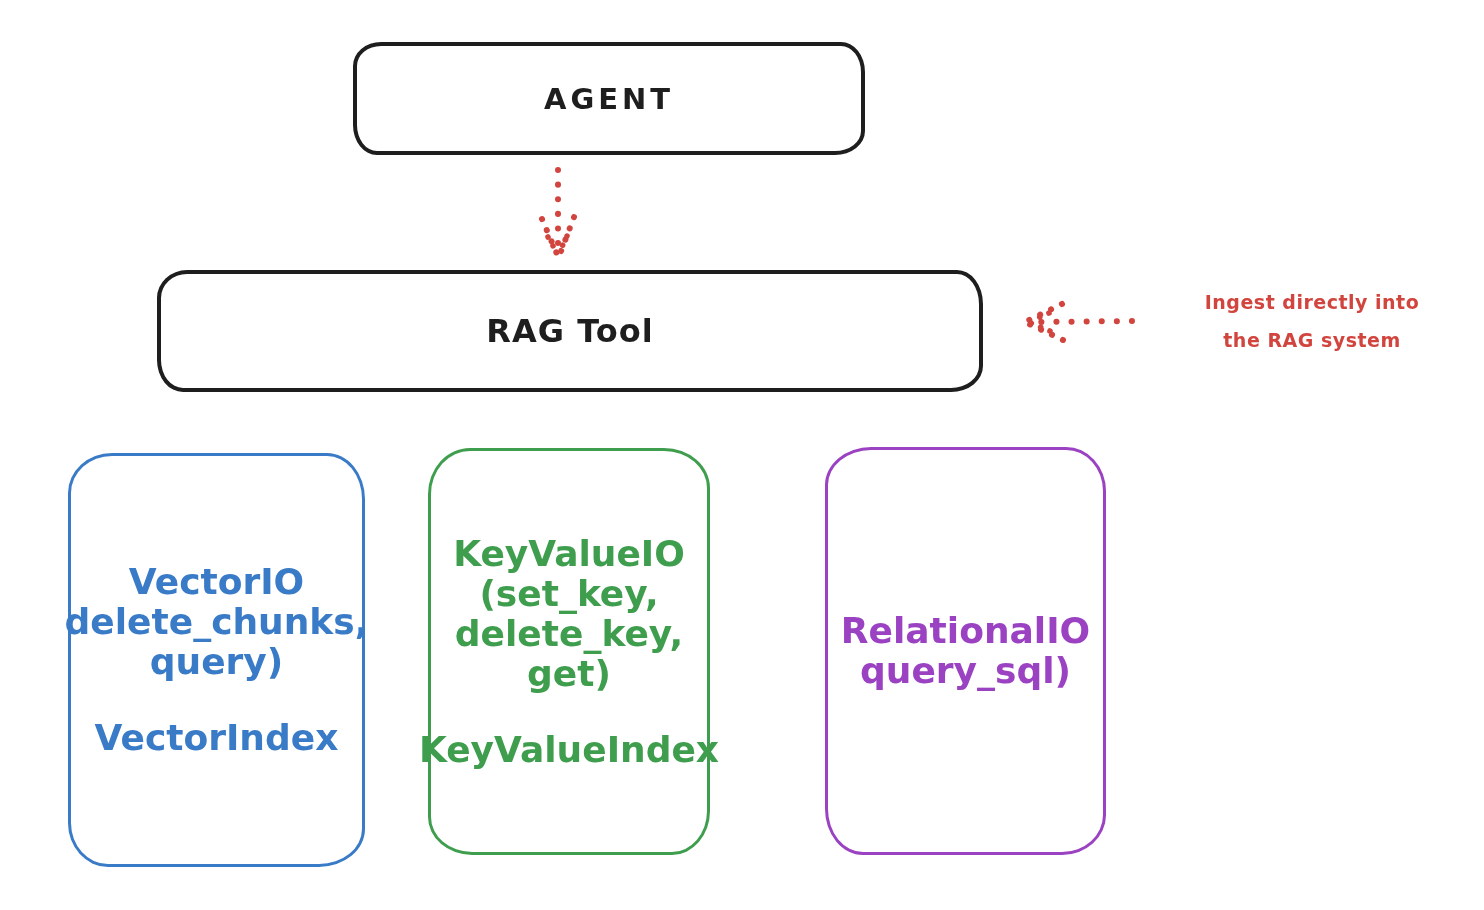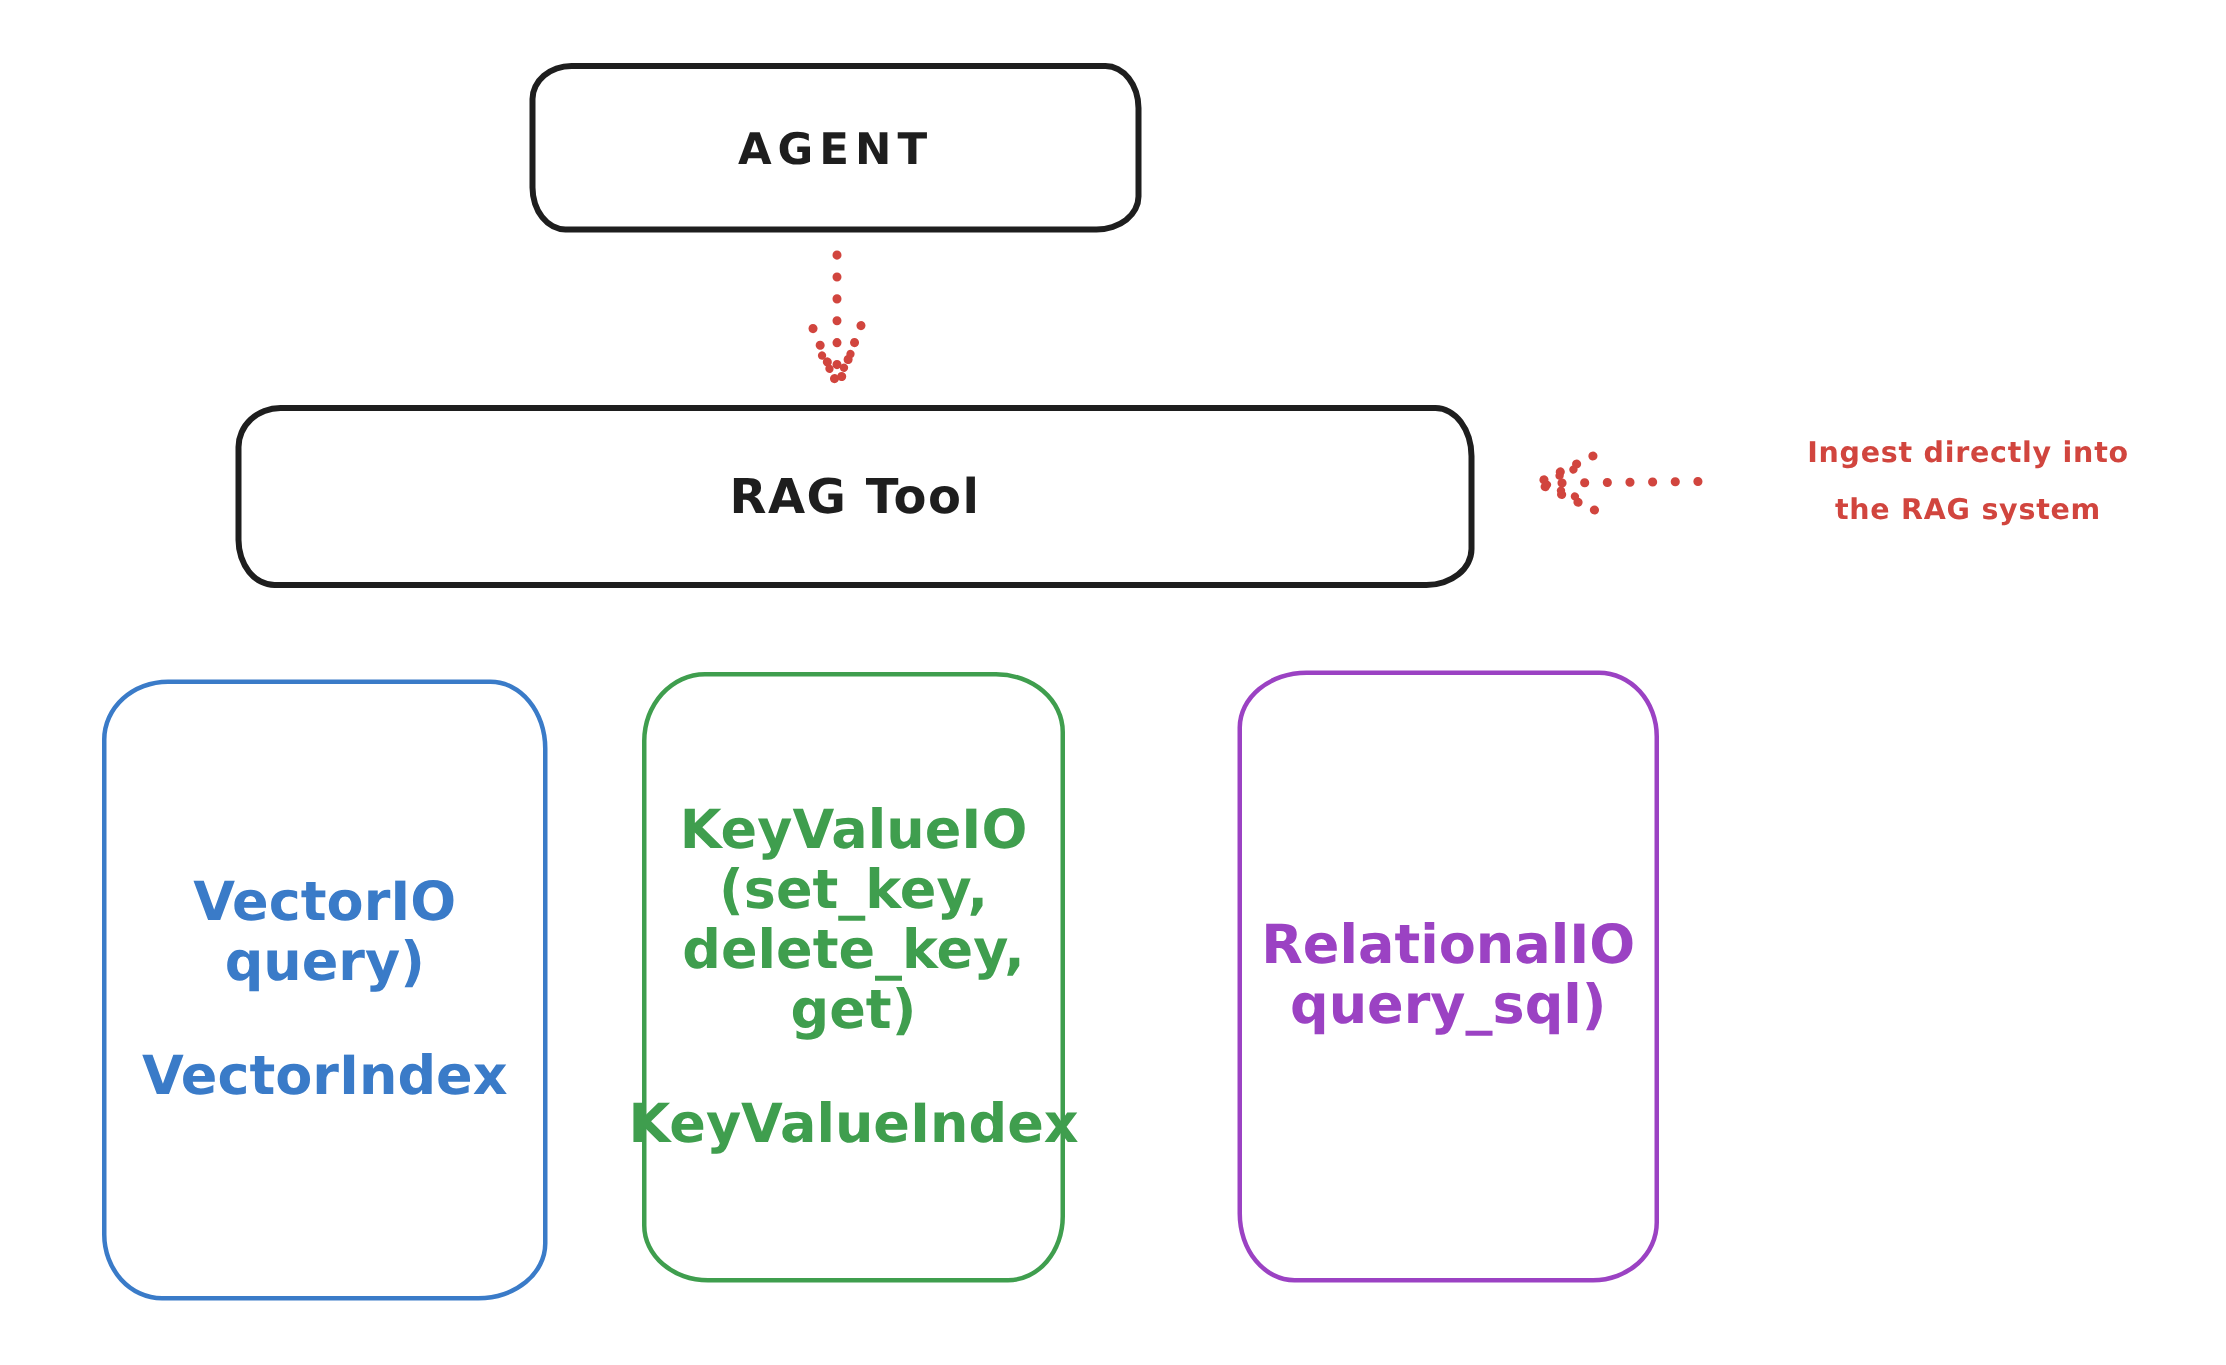--- a/index.html
+++ b/index.html
@@ -27,21 +27,21 @@
     position: absolute;
     box-sizing: border-box;
     display: flex;
     align-items: center;
     justify-content: center;
     background: #ffffff;
   }
   
   .node-agent {
     left: 353px; top: 42px;
-    width: 408px; height: 113px;
+    width: 512px; height: 113px;
     border: 4px solid var(--ink, #1e1e1e);
     border-radius: 28px 24px 30px 24px / 24px 30px 24px 30px;
   }
   .node-agent .node-label {
     color: var(--ink, #1e1e1e);
     font-size: 29px;
     font-weight: 700;
     letter-spacing: 4px;
   }
   .node-rag {
@@ -140,20 +140,21 @@
     <span class="node-label">RAG Tool</span>
   </div>
 
   <div class="annotation">
     <div>Ingest directly into</div>
     <div>the RAG system</div>
   </div>
 
   <div class="node card card-vector">
     <div>VectorIO</div>
+    <div>delete_chunks,</div>
     <div>query)</div>
     <div class="card-footer">VectorIndex</div>
   </div>
 
   <div class="node card card-keyvalue">
     <div>KeyValueIO</div>
     <div>(set_key,</div>
     <div>delete_key, get)</div>
     <div class="card-footer">KeyValueIndex</div>
   </div>

